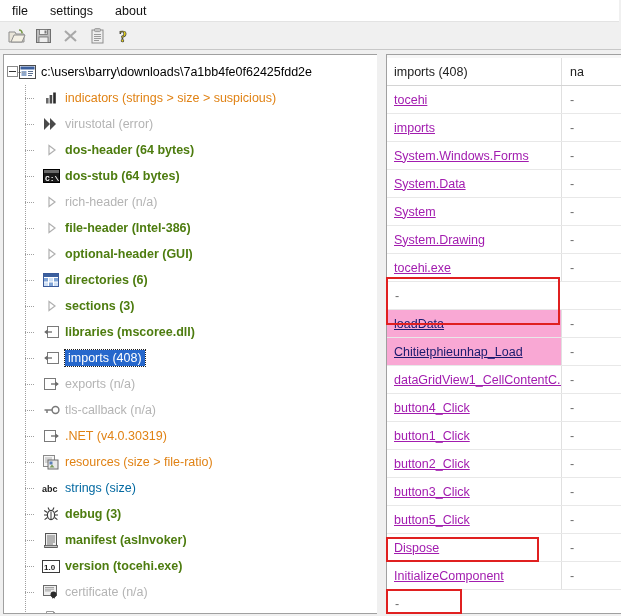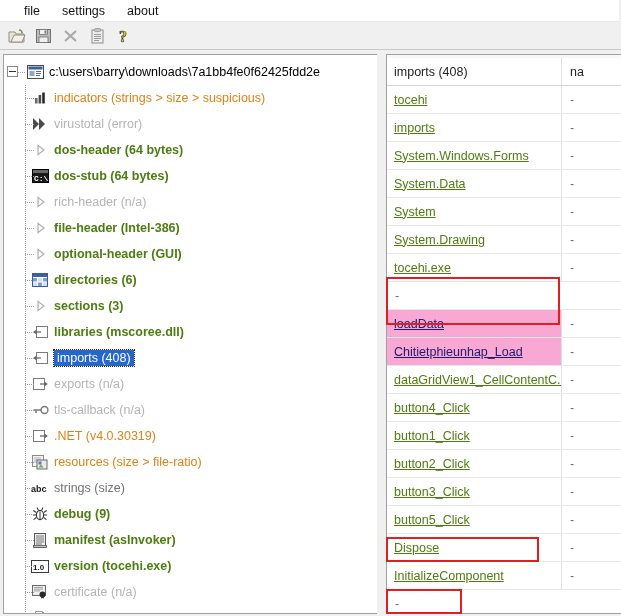--- a/index.html
+++ b/index.html
@@ -15,21 +15,21 @@
     width: 621px; height: 616px;
     background: #f0f0f0;
   }
 
   
   .menubar {
     position: absolute; left: 0; top: 0;
     width: 619px; height: 22px;
     background: #ffffff;
     display: flex; align-items: center;
-    padding-left: 19px;
+    padding-left: 7px;
     border-bottom: 1px solid #e3e3e3;
   }
   .menu-item {
     font-size: 12.5px;
     color: #111111;
     padding: 2px 9px 2px 5px;
     margin-right: 8px;
     cursor: default;
     white-space: nowrap;
   }
@@ -71,22 +71,22 @@
   .tree-row {
     position: relative;
     height: 26px;
     display: flex;
     align-items: center;
     white-space: nowrap;
     font-size: 12.5px;
   }
   .tree-row .lbl { margin-left: 5px; }
 
-  .tree-row.root { padding-left: 12px; }
-  .tree-row.child { padding-left: 16px; }
+  .tree-row.root { padding-left: 4px; }
+  .tree-row.child { padding-left: 27px; }
 
   
   .tree-row.child::before {
     content: "";
     position: absolute;
     left: 21px; top: 0; bottom: 0;
     width: 1px;
     background-image: linear-gradient(to bottom, #a0a0a0 1px, transparent 1px);
     background-size: 1px 2px;
   }
@@ -123,21 +123,21 @@
     flex: 0 0 18px;
     display: flex; align-items: center; justify-content: center;
   }
   .tree-row.root .ticon { margin-left: 10px; }
   .ticon svg { display: block; }
 
   .c-black   { color: #4d7c0f; font-weight: bold; }
   .c-normal  { color: #000000; }
   .c-grey    { color: #b4b4b4; }
   .c-orange  { color: #e08214; }
-  .c-blue    { color: #737373; }
+  .c-blue    { color: #0369a1; }
   .c-sel     { color: #ffffff; }
 
   .sel-bg {
     background: #2667cc;
     padding: 1px 3px;
     outline: 1px dotted #202020;
   }
 
   
   .list-panel {
@@ -179,21 +179,21 @@
     display: flex; align-items: center;
   }
   .gcell-2 {
     flex: 1;
     padding-left: 8px;
     height: 100%;
     display: flex; align-items: center;
     color: #6b6b6b;
   }
   .link {
-    color: #4d7c0f;
+    color: #a21caf;
     text-decoration: underline;
     cursor: pointer;
   }
   .grow.hl .gcell-name { background: #f9a8d4; }
   .grow.hl .gcell-name .link { color: #1a1a6e; }
 
   
   .redbox {
     position: absolute;
     border: 2px solid #e02020;
@@ -430,21 +430,21 @@
           </div>
           <div class="tree-row child">
             <div class="ticon">
               <svg width="16" height="14" viewBox="0 0 16 14">
                 <ellipse cx="8" cy="8" rx="3.6" ry="4.6" fill="#ffffff" stroke="#3a3a3a" stroke-width="1.2"></ellipse>
                 <path d="M8 4.5 V12" stroke="#3a3a3a" stroke-width="1"></path>
                 <path d="M4.4 5.5 L1.2 3.5 M11.6 5.5 L14.8 3.5 M4.2 8 H1 M11.8 8 H15 M4.4 10.5 L1.6 12.6 M11.6 10.5 L14.4 12.6" stroke="#3a3a3a" stroke-width="1.1"></path>
                 <path d="M6.4 3.2 L5 0.6 M9.6 3.2 L11 0.6" stroke="#3a3a3a" stroke-width="1.1"></path>
               </svg>
             </div>
-            <span class="lbl c-black">debug (9)</span>
+            <span class="lbl c-black">debug (3)</span>
           </div>
           <div class="tree-row child">
             <div class="ticon">
               <svg width="14" height="15" viewBox="0 0 14 15">
                 <rect x="1.5" y="0.5" width="11" height="14" fill="#efefef" stroke="#555"></rect>
                 <path d="M3 3 H11 M3 5 H11 M3 7 H11 M3 9 H11 M3 11 H9" stroke="#777" stroke-width="1"></path>
                 <rect x="0.5" y="12.5" width="13" height="2" fill="#c4c4c4" stroke="#555" stroke-width="0.8"></rect>
               </svg>
             </div>
             <span class="lbl c-black">manifest (asInvoker)</span>

